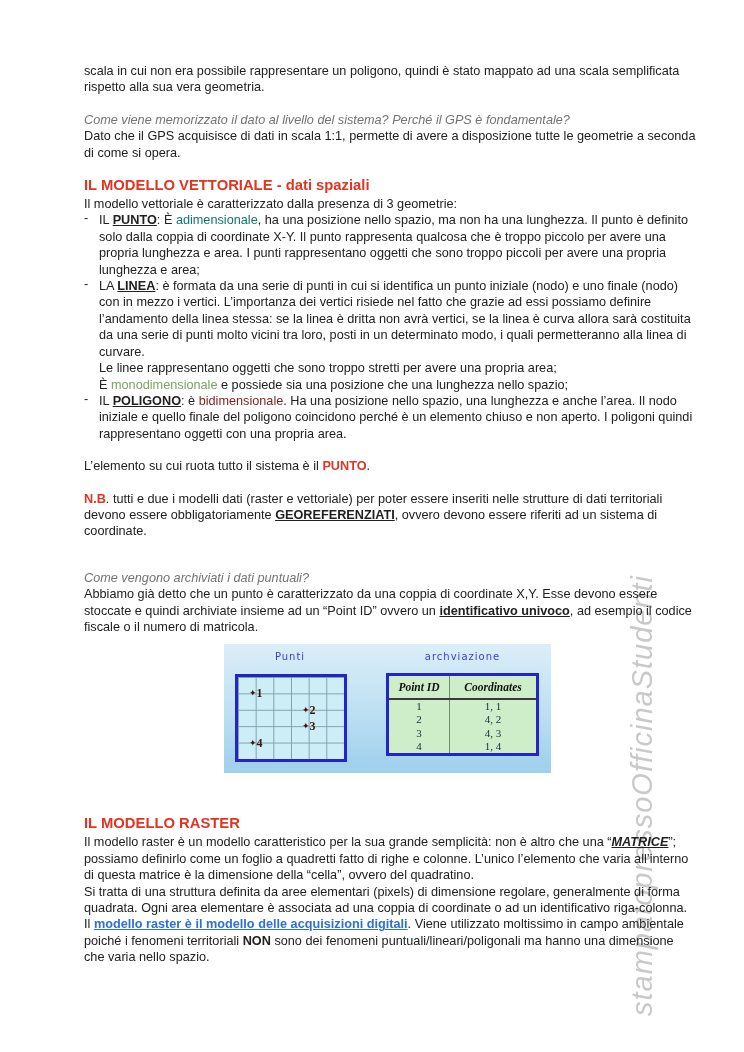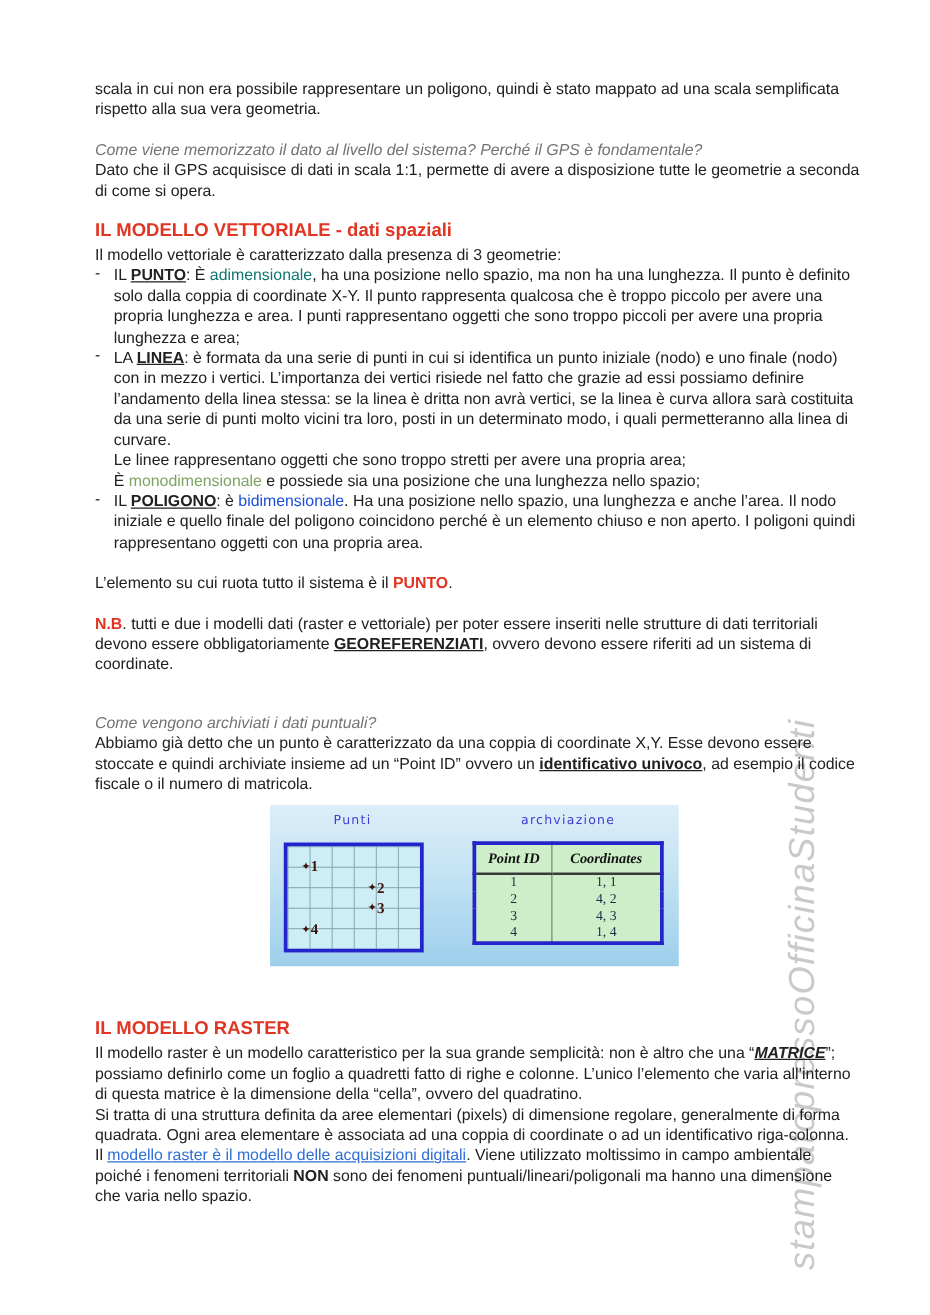--- a/index.html
+++ b/index.html
@@ -6,35 +6,35 @@
   html,body { width:744px; height:1052px; }
   body { background:#ffffff; font-family:"Liberation Sans","DejaVu Sans",sans-serif; }
   .page { position:relative; width:744px; height:1052px; background:#fff; overflow:hidden; }
 
   
   .watermark-wrap { position:absolute; left:626px; top:538px; width:40px; height:478px; z-index:0; pointer-events:none; }
   .watermark { position:absolute; left:0; top:0; width:478px; transform-origin:0 0; transform:rotate(-90deg) translateX(-478px);
                font-size:29px; font-style:italic; color:#c9c9c9; letter-spacing:1px; white-space:nowrap;
                font-family:"Liberation Sans",sans-serif; }
 
-  .content { position:absolute; left:76px; top:63px; width:612px; z-index:1;
+  .content { position:absolute; left:84px; top:63px; width:612px; z-index:1;
              font-size:12.7px; line-height:16.4px; color:#212121; }
 
   .para { margin-bottom:16px; }
   .tight { margin-bottom:0; }
   .question { color:#737373; font-style:italic; }
   .answer { margin-bottom:16px; }
   .heading { color:#e03522; font-weight:bold; font-size:14.8px; line-height:17px; margin-top:11px; margin-bottom:2px; }
   .bold { font-weight:bold; }
   .bu { font-weight:bold; text-decoration:underline; }
   .red-word { color:#0f766e; }
   .green-word { color:#7da463; }
-  .blue-word { color:#1d4ed8; }
+  .blue-word { color:#7f1d1d; }
   .red-bold { color:#e03522; font-weight:bold; }
-  .link-like { color:#2e6fd6; font-weight:normal; text-decoration:underline;text-align:center; }
+  .link-like { color:#2e6fd6; font-weight:bold; text-decoration:underline;text-align:center; }
   .matrice { font-weight:bold; font-style:italic; text-decoration:underline; }
 
   .bullets { margin-bottom:16px; }
   .bullet { position:relative; padding-left:15px; }
   .bullet .dash { position:absolute; left:0; top:-2px; }
 
   .nb-para { margin-bottom:30px; }
   .arch-para { margin-bottom:9px; }
 
   

